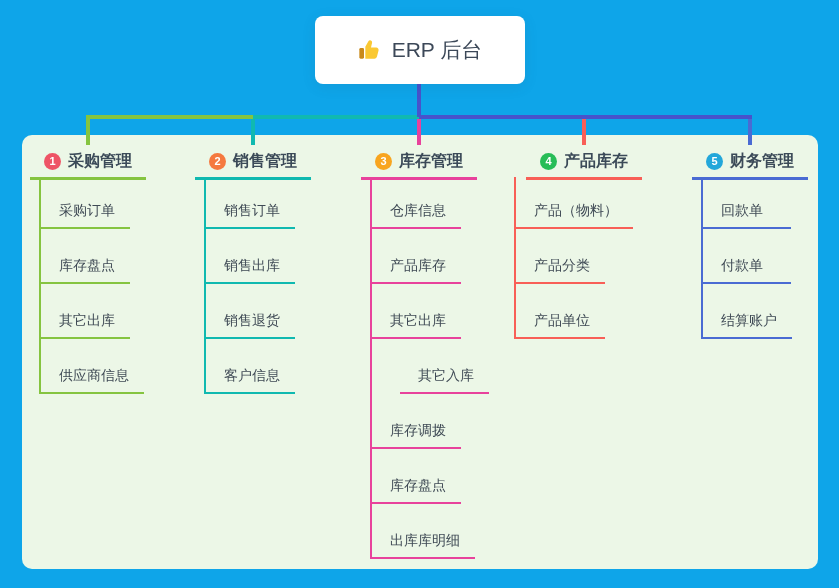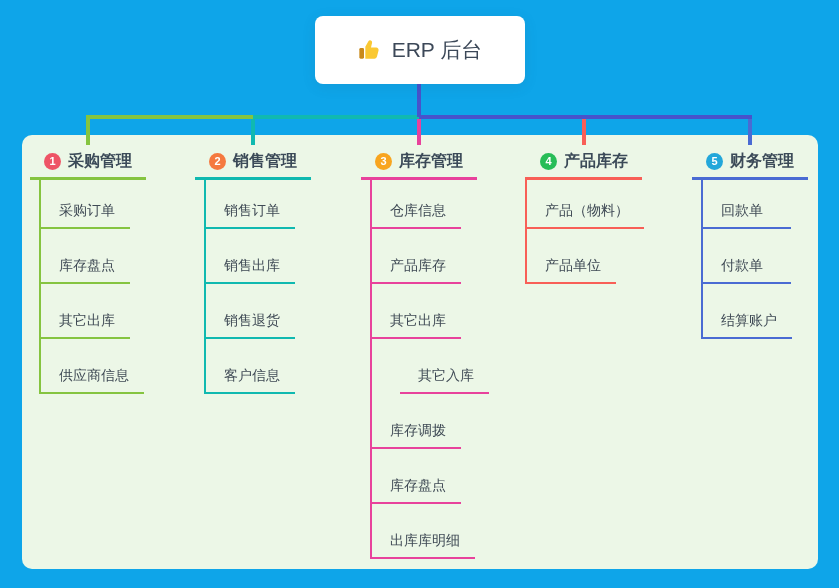--- a/index.html
+++ b/index.html
@@ -151,25 +151,28 @@
     <span>出库库明细</span>
   </div>
 </div>
   </div>
 
   <div>
     <div class="topic-head" style="left: 526px; top: 145px; border-bottom-color: rgb(248, 95, 87);">
       <span class="badge" style="background: rgb(39, 189, 87);">4</span>
       <span class="topic-label">产品库存</span>
     </div>
-    <div class="children" style="left: 525px; top: 177px; border-left-color: rgb(248, 95, 87);">
+    <div class="children" style="left: 514px; top: 177px; border-left-color: rgb(248, 95, 87);">
   <div class="child first" style="border-bottom-color: rgb(248, 95, 87);">
     <span>产品（物料）</span>
   </div>
 
+  <div class="child" style="border-bottom-color: rgb(248, 95, 87);">
+    <span>产品分类</span>
+  </div>
 
   <div class="child" style="border-bottom-color: rgb(248, 95, 87);">
     <span>产品单位</span>
   </div>
 </div>
   </div>
 
   <div>
     <div class="topic-head" style="left: 692px; top: 145px; border-bottom-color: rgb(74, 107, 211);">
       <span class="badge" style="background: rgb(35, 167, 218);">5</span>

